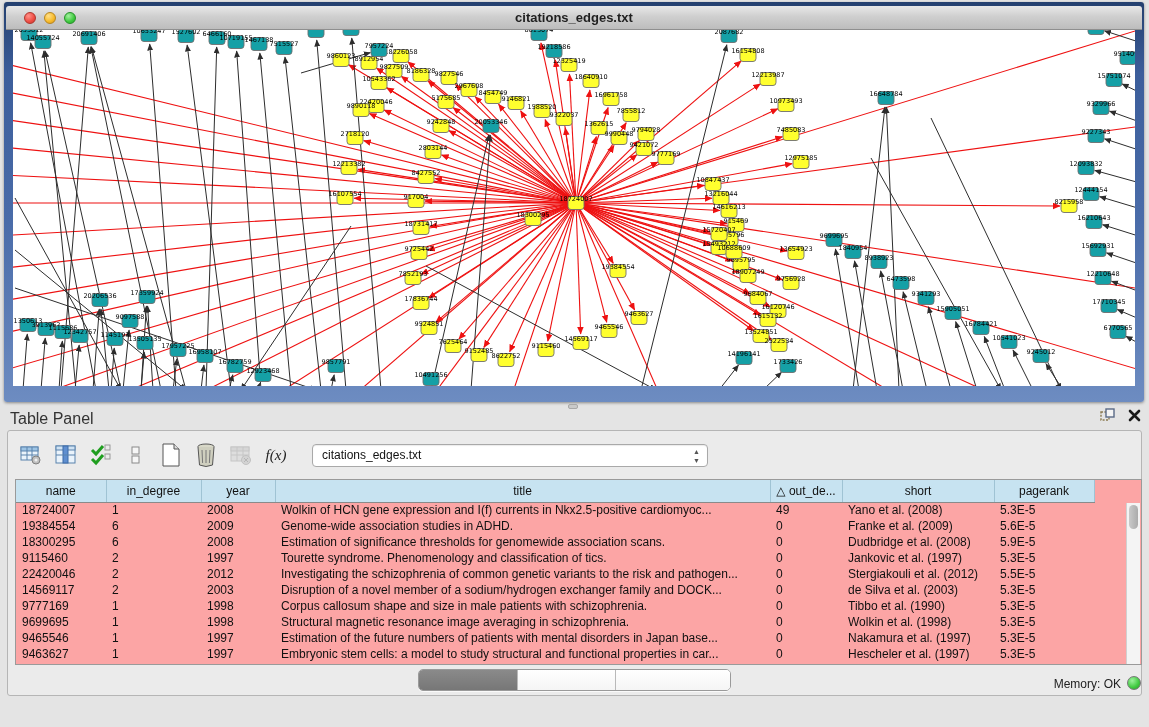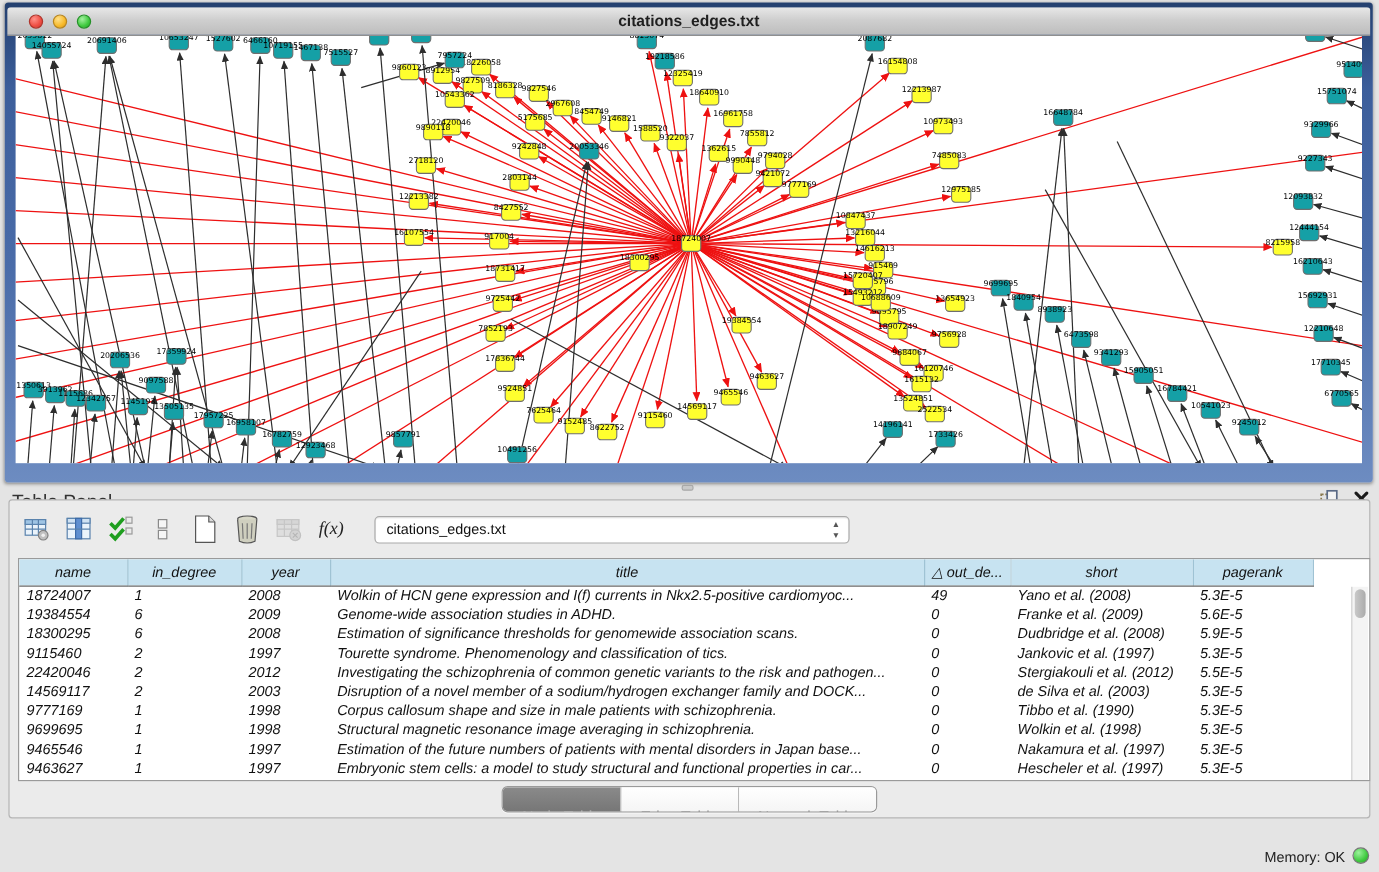--- a/index.html
+++ b/index.html
@@ -22,50 +22,50 @@
     font-weight:bold; color:#1f1f1f; }
   .net-canvas { position:absolute; left:9px; top:28px; width:1122px; height:356px; background:#ffffff; overflow:hidden; }
   .net-canvas svg { display:block; }
 
   
   .panel-header { position:absolute; left:0; top:404px; width:1149px; height:28px; }
   .panel-title { position:absolute; left:10px; top:6px; font-size:16px; color:#333; }
   .panel-hdr-icons { position:absolute; right:8px; top:4px; display:flex; gap:12px; align-items:center; }
   .grip { position:absolute; left:568px; top:0px; width:10px; height:5px; background:#c9c9c9; border:1px solid #a8a8a8; border-radius:2px; }
 
-  .inset { position:absolute; left:7px; top:416px; width:1135px; height:266px;
+  .inset { position:absolute; left:7px; top:430px; width:1135px; height:266px;
     background:#ebebeb; border:1px solid #b5b5b5; border-radius:3px; }
 
   .toolbar { position:absolute; left:10px; top:8px; height:32px; display:flex; align-items:center; gap:9px; }
   .tb-btn { width:26px; height:26px; display:flex; align-items:center; justify-content:center; border-radius:3px; }
   .fx { font-family:"Liberation Serif", serif; font-style:italic; font-size:15px; color:#222; }
   .combo { position:relative; margin-left:14px; width:396px; height:23px; background:#fff;
     border:1px solid #a9a9a9; border-radius:4px; font-size:12px; color:#111;
     line-height:21px; padding-left:9px; box-shadow:inset 0 1px 1px rgba(0,0,0,.08); }
   .combo .spin { position:absolute; right:7px; top:2px; font-size:7px; line-height:9px; color:#555; text-align:center; }
 
-  .tbl-wrap { position:absolute; left:7px; top:48px; width:1127px; height:186px; background:#ffffff;
-    border:1px solid #9a9a9a; overflow:hidden;font-style:italic; }
+  .tbl-wrap { position:absolute; left:7px; top:48px; width:1127px; height:186px; background:#fca5a5;
+    border:1px solid #9a9a9a; overflow:hidden; }
   table.grid { border-collapse:collapse; table-layout:fixed; width:1078px; font-size:12px; color:#111; }
   table.grid th { background:#c7e3f1; border-right:1px solid #9fc3d4; border-bottom:1px solid #8a8a8a;
     height:22px; font-weight:normal; font-size:12px; text-align:center; overflow:hidden; white-space:nowrap; }
   table.grid td { height:16px; padding:0 4px 0 6px; white-space:nowrap; overflow:hidden; }
   .vscroll { position:absolute; right:1px; top:23px; width:14px; height:161px; background:#f4f4f4;
     border-left:1px solid #d0d0d0; }
   .vthumb { position:absolute; left:2px; top:2px; width:9px; height:24px; background:linear-gradient(90deg,#c9c9c9,#ababab); border-radius:5px; }
 
   .tabs { position:absolute; left:0; right:0; top:238px; display:flex; justify-content:center; }
   .seg { display:flex; border:1px solid #9a9a9a; border-radius:5px; overflow:hidden; height:22px;
     background:#fff; box-shadow:0 1px 0 rgba(255,255,255,.7); }
   .seg-btn { padding:14px 16px; font-size:13px; line-height:21px; color:#1c1c1c; background:linear-gradient(#ffffff,#f1f1f1);
     border-right:1px solid #b9b9b9; }
   .seg-btn:last-child { border-right:none; }
   .seg-btn.sel { background:linear-gradient(#8a8a8a,#6f6f6f); color:#efefef; }
 
-  .status-bar { position:absolute; left:0; top:702px; width:1149px; height:25px; }
+  .status-bar { position:absolute; left:0; top:672px; width:1149px; height:25px; }
   .mem { position:absolute; right:28px; top:5px; font-size:12px; color:#222; }
   .mem-dot { position:absolute; right:8px; top:4px; width:14px; height:14px; border-radius:50%;
     background:radial-gradient(circle at 35% 30%,#9cf29c,#3fc93f 60%,#2f9a2f); border:1px solid #777; }
 </style>
 </head>
 <body>
 
 <div class="net-window">
   <div class="titlebar">
     <div class="tlights">

